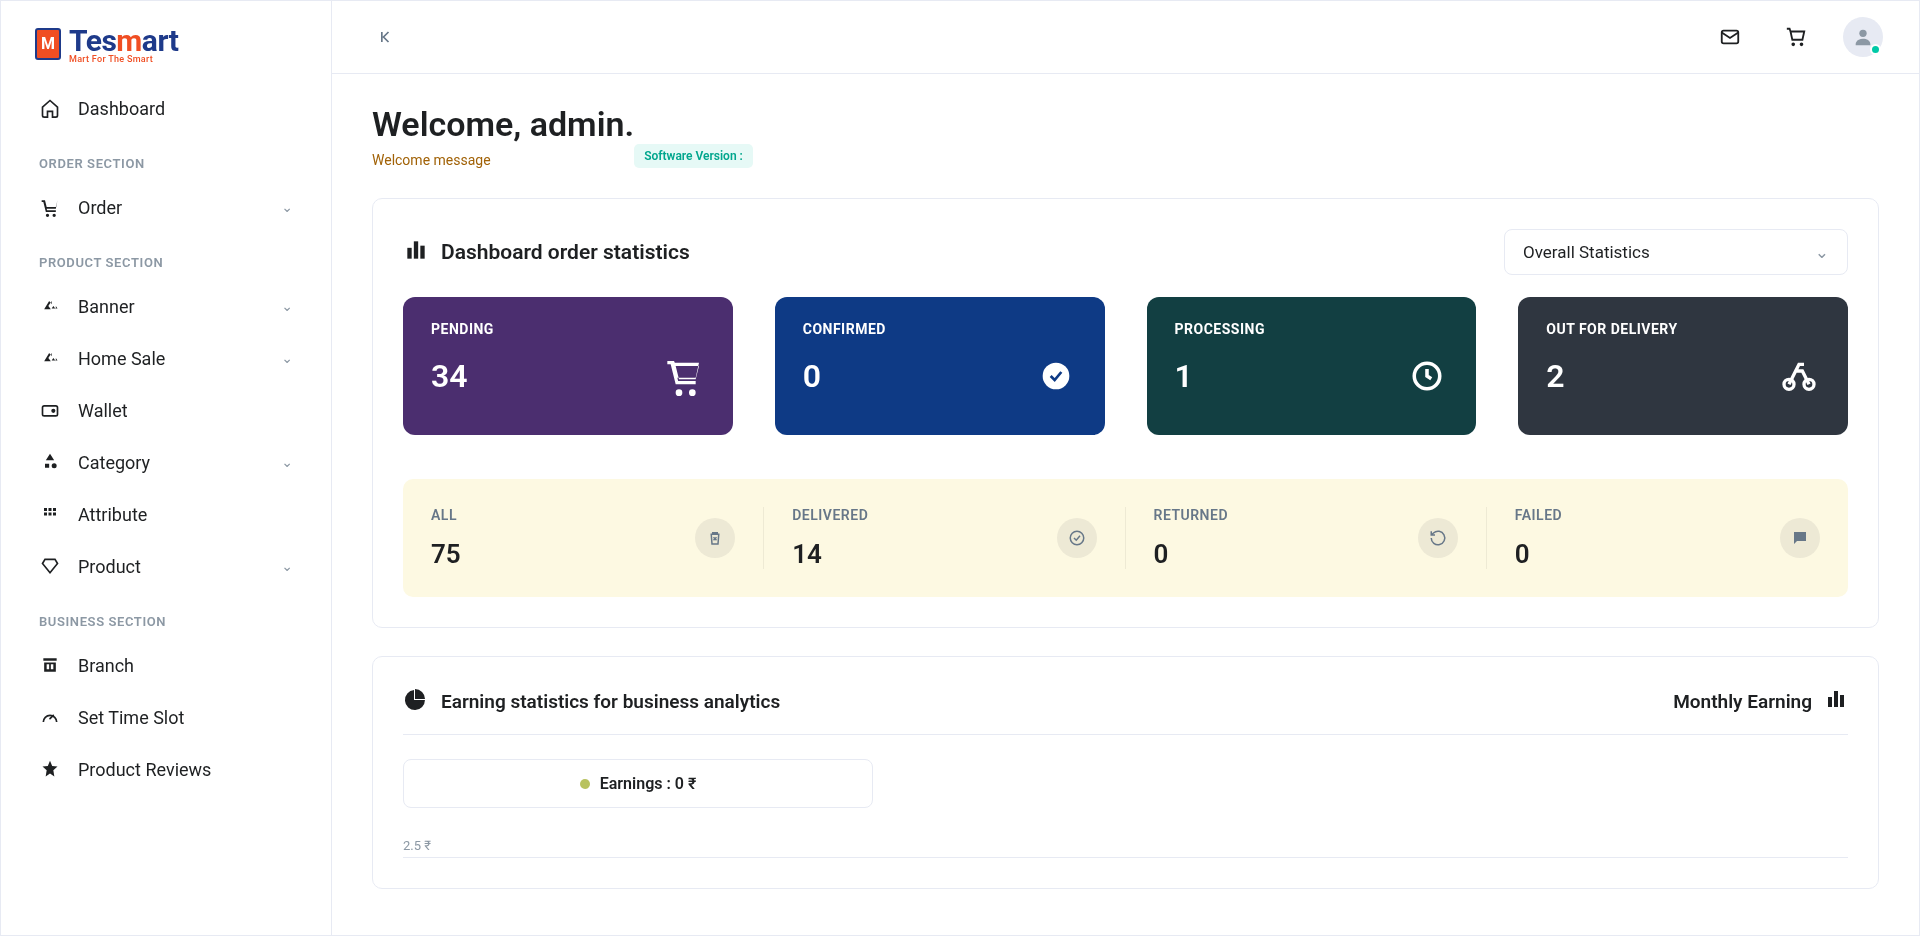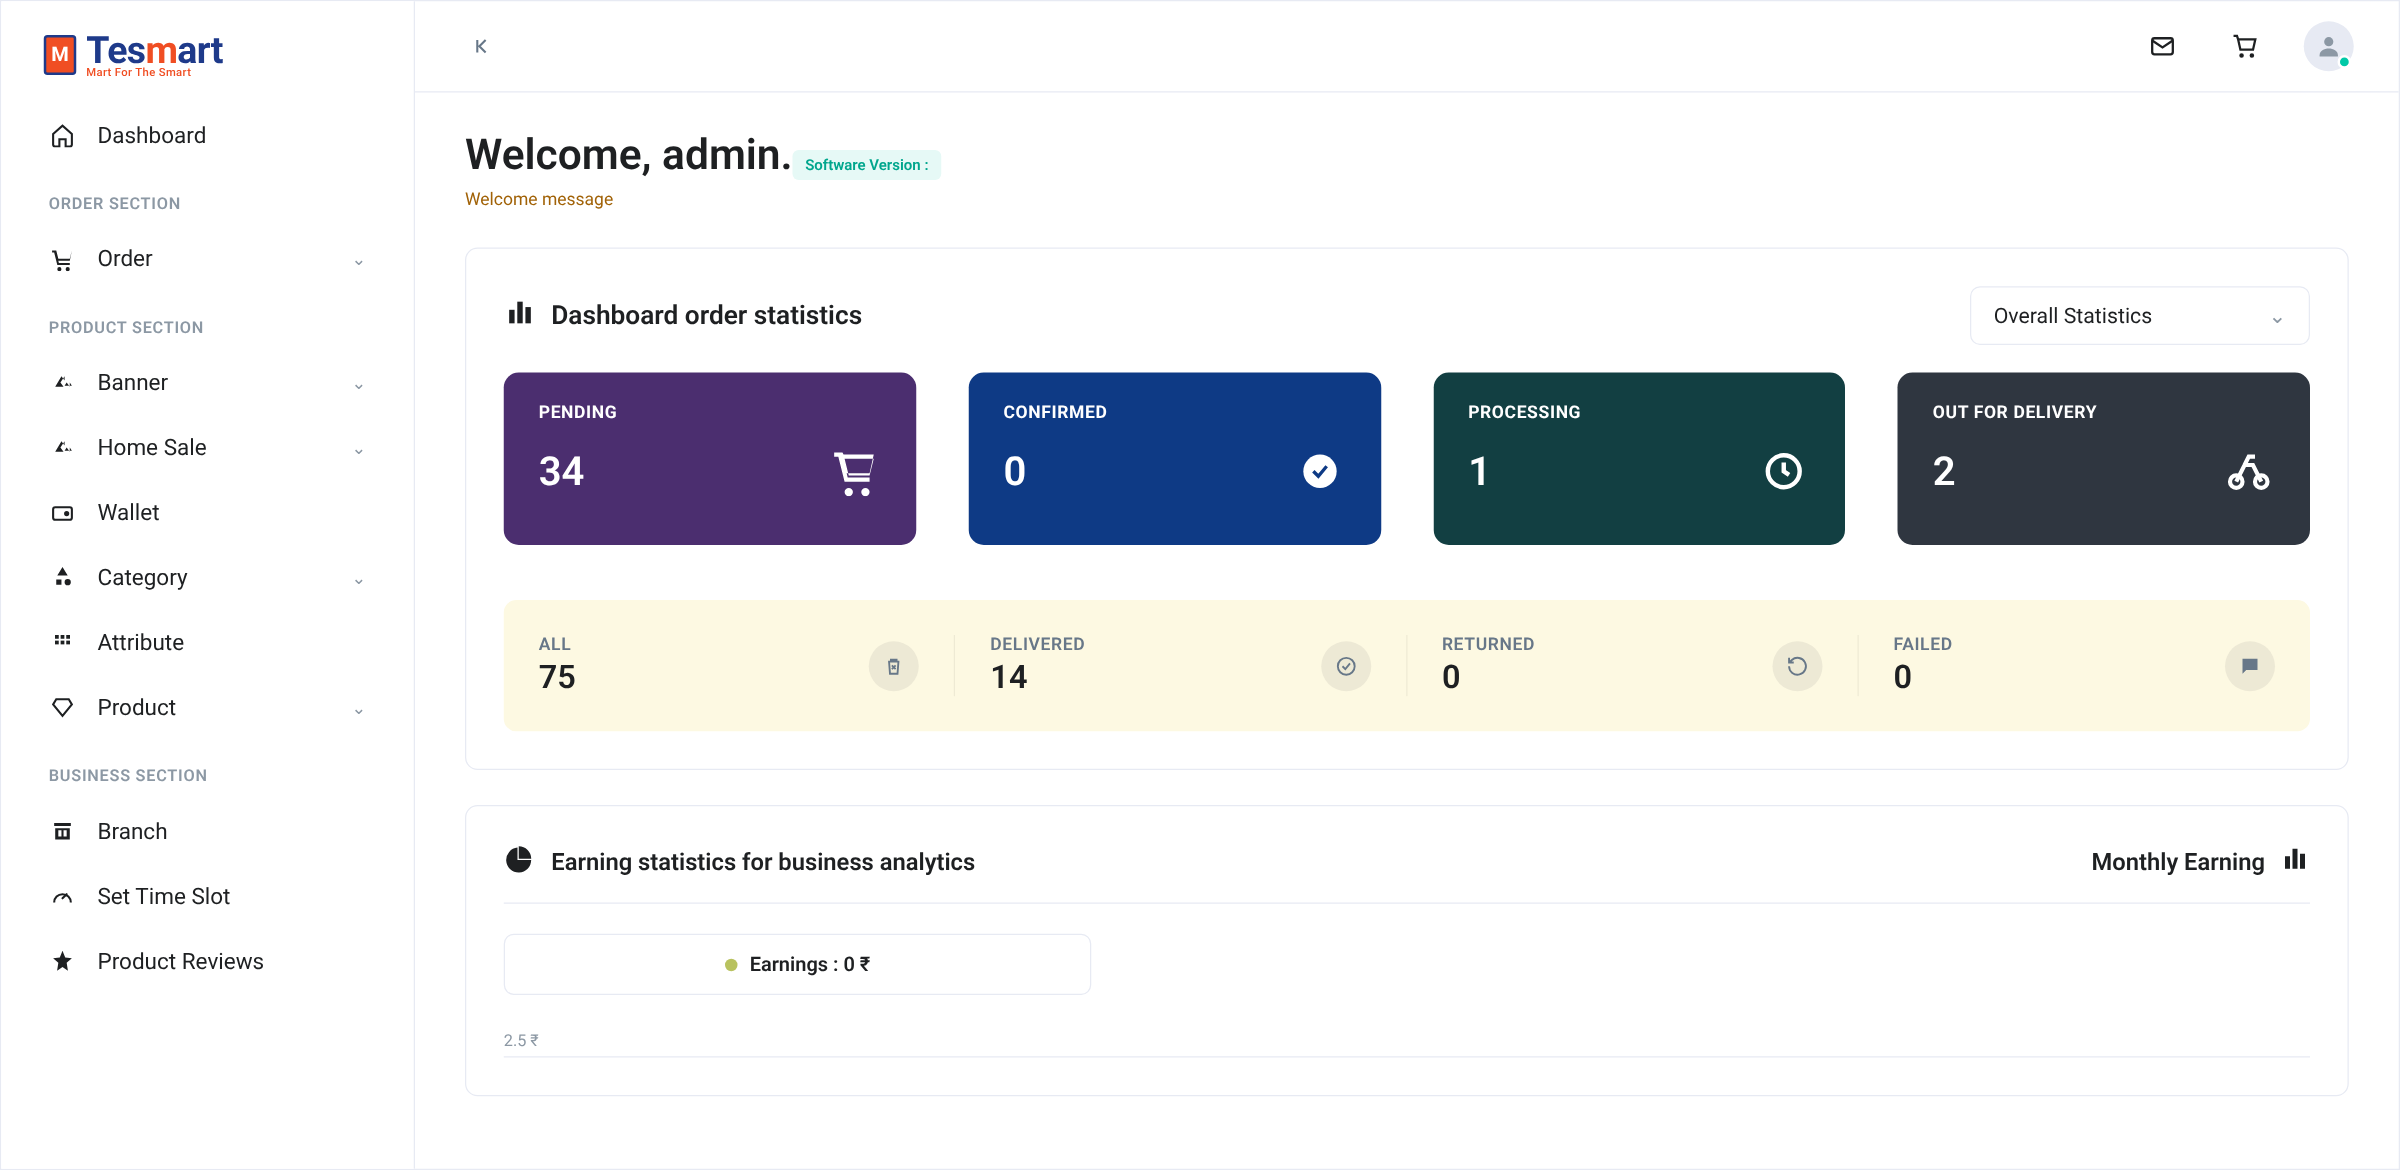--- a/index.html
+++ b/index.html
@@ -27,39 +27,39 @@
 .topbar-right{display:flex;align-items:center;gap:28px}
 .tb-ic{width:38px;height:38px;display:flex;align-items:center;justify-content:center;color:#1e2022;cursor:pointer}
 .avatar{width:40px;height:40px;border-radius:50%;background:#e7eaf3;display:flex;align-items:center;justify-content:center;position:relative;cursor:pointer}
 .avatar svg{width:22px;height:22px;color:#8c98a4}
 .avatar-dot{position:absolute;bottom:2px;right:2px;width:11px;height:11px;border-radius:50%;background:#00c9a7;border:2px solid #fff}
 .main{flex:1;overflow-y:auto}
 .content{padding:30px 40px}
 .welcome-row{display:flex;justify-content:flex-start;align-items:flex-start;margin-bottom:30px}
 .welcome h1{font-size:34px;font-weight:600;color:#1e2022;margin-bottom:8px}
 .welcome p{font-size:14px;color:#a16207}
-.version-badge{background:#e6f9f6;color:#00a68d;font-size:12px;font-weight:600;padding:5px 10px;border-radius:5px;margin-top:16px}
+.version-badge{background:#e6f9f6;color:#00a68d;font-size:12px;font-weight:600;padding:5px 10px;border-radius:5px;margin-top:40px}
 .panel{background:#fff;border:1px solid #e7eaf3;border-radius:10px;padding:30px;margin-bottom:28px}
 .panel-head{display:flex;justify-content:space-between;align-items:center;margin-bottom:22px}
 .panel-title{display:flex;align-items:center;gap:12px;font-size:21px;font-weight:600;color:#1e2022}
-.select-box{border:1px solid #e7eaf3;border-radius:8px;padding:12px 18px;font-size:17px;color:#1e2022;display:flex;align-items:center;justify-content:space-between;width:272px;cursor:pointer}
+.select-box{border:1px solid #e7eaf3;border-radius:8px;padding:12px 18px;font-size:17px;color:#1e2022;display:flex;align-items:center;justify-content:space-between;width:344px;cursor:pointer}
 .stats-row1{display:grid;grid-template-columns:repeat(4,1fr);gap:42px;margin-bottom:44px}
 .stat-card{border-radius:12px;padding:24px 28px;color:#fff;display:flex;flex-direction:column;position:relative;cursor:pointer;min-height:138px}
 .stat-card.purple{background:#4b2e6f}
 .stat-card.blue{background:#0e3a85}
 .stat-card.teal{background:#123f42}
 .stat-card.dark{background:#2f3640}
 .stat-label{font-size:14px;font-weight:700;letter-spacing:.5px;margin-bottom:18px}
 .stat-val-row{display:flex;justify-content:space-between;align-items:center}
 .stat-val{font-size:32px;font-weight:600}
 .stat-icon{width:42px;height:42px;display:flex;align-items:center;justify-content:center}
 .stats-row2{display:grid;grid-template-columns:repeat(4,1fr);gap:0;background:#fdf9e2;border-radius:10px;padding:28px 0}
 .stat2{padding:0 28px;border-right:1px solid rgba(0,0,0,.06);display:flex;justify-content:space-between;align-items:center;cursor:pointer}
 .stat2:last-child{border-right:none}
-.stat2-left .lbl{font-size:14px;font-weight:600;letter-spacing:.5px;color:#677788;margin-bottom:3px}
+.stat2-left .lbl{font-size:14px;font-weight:600;letter-spacing:.5px;color:#677788;margin-bottom:16px}
 .stat2-left .val{font-size:26px;font-weight:600;color:#1e2022}
 .stat2-ic{width:40px;height:40px;border-radius:50%;background:#ede9d5;display:flex;align-items:center;justify-content:center;color:#677788}
 .earning-head{display:flex;justify-content:space-between;align-items:center;padding-bottom:18px;border-bottom:1px solid #e7eaf3;margin-bottom:24px}
 .earning-title{display:flex;align-items:center;gap:14px;font-size:19px;font-weight:600}
 .earning-right{display:flex;align-items:center;gap:12px;font-size:19px;font-weight:600}
 .legend{display:inline-flex;align-items:center;gap:10px;border:1px solid #e7eaf3;border-radius:8px;padding:14px 0;width:470px;justify-content:center;font-size:16px;font-weight:600}
 .legend-dot{width:10px;height:10px;border-radius:50%;background:#b8c25f}
 .chart-area{margin-top:30px;font-size:13px;color:#8c98a4}
 .axis-line{border-top:1px solid #e7eaf3;margin-top:4px}
 </style>

